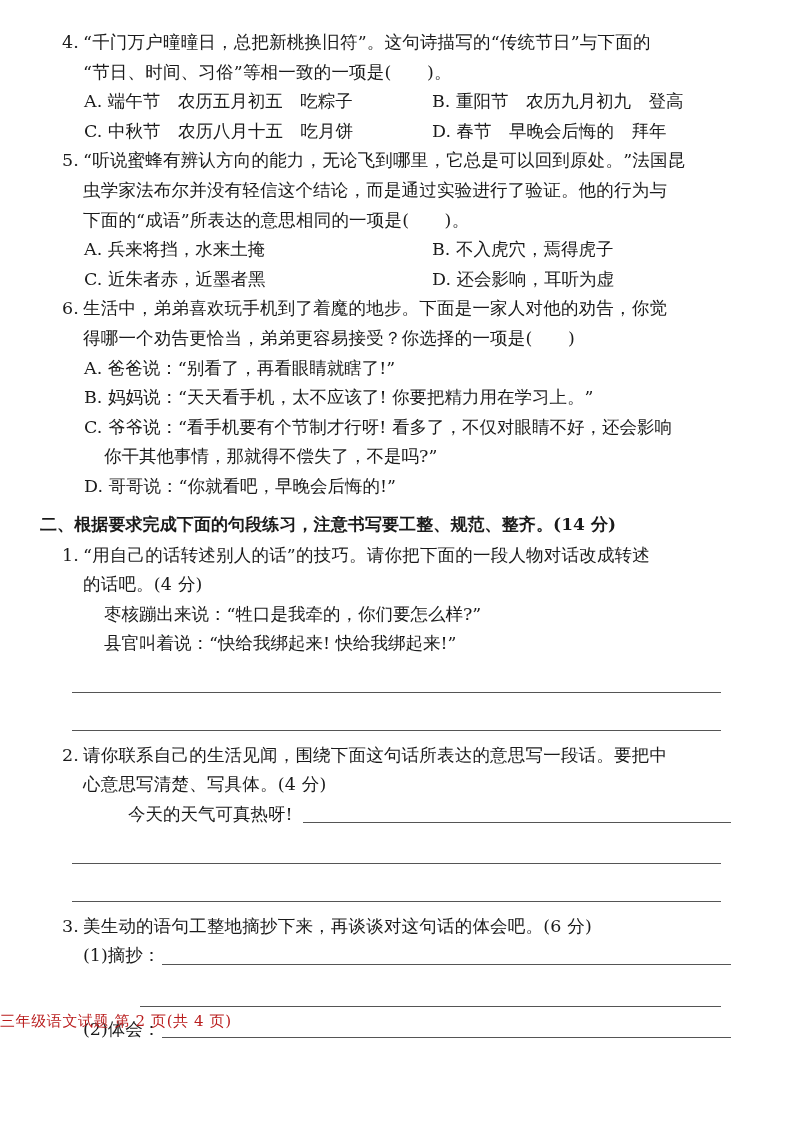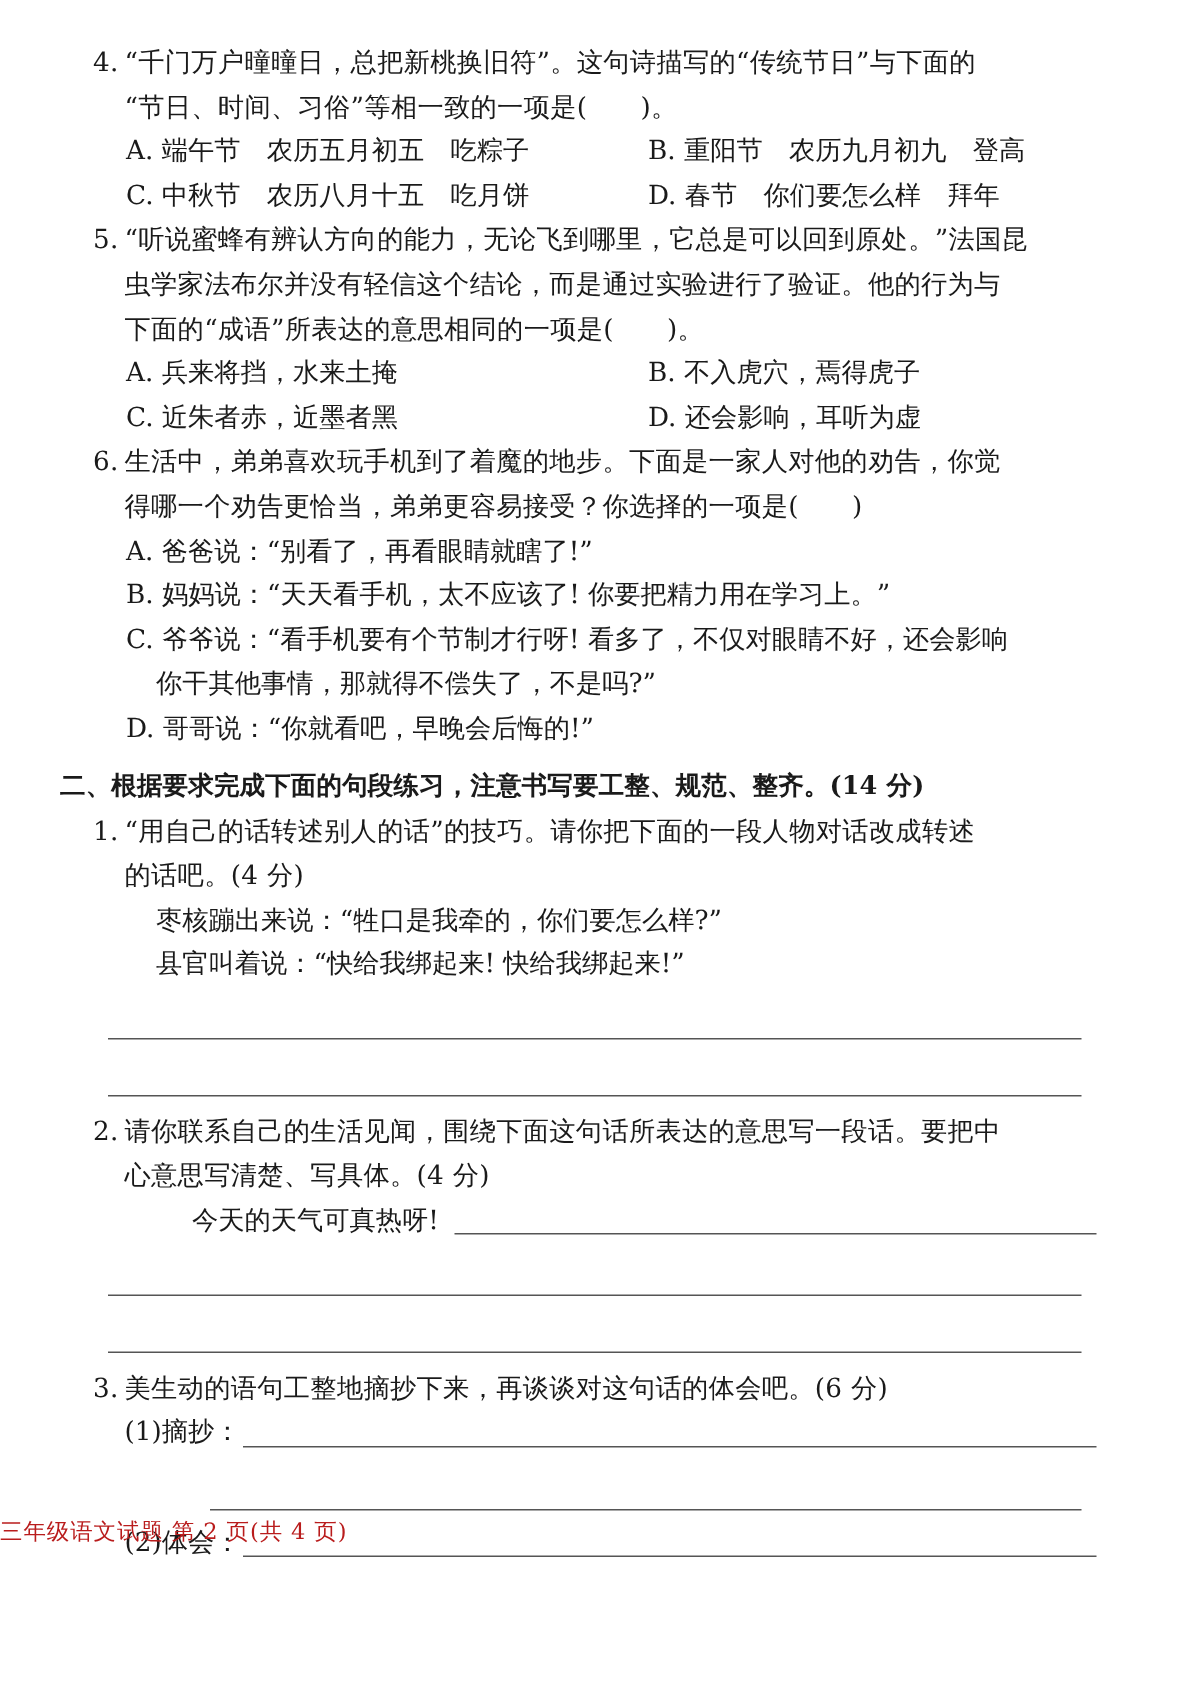--- a/index.html
+++ b/index.html
@@ -153,21 +153,21 @@
       <div class="l1">“千门万户曈曈日，总把新桃换旧符”。这句诗描写的“传统节日”与下面的</div>
       <div>“节日、时间、习俗”等相一致的一项是(　　)。</div>
     </div>
   </div>
   <div class="opt-row">
     <span>A. 端午节　农历五月初五　吃粽子</span>
     <span class="opt-col2">B. 重阳节　农历九月初九　登高</span>
   </div>
   <div class="opt-row">
     <span>C. 中秋节　农历八月十五　吃月饼</span>
-    <span class="opt-col2">D. 春节　你们要怎么样　拜年</span>
+    <span class="opt-col2">D. 春节　早晚会后悔的　拜年</span>
   </div>
 
   <div class="q">
     <span class="q-num">5.</span>
     <div class="q-body">
       <div class="l1">“听说蜜蜂有辨认方向的能力，无论飞到哪里，它总是可以回到原处。”法国昆</div>
       <div>虫学家法布尔并没有轻信这个结论，而是通过实验进行了验证。他的行为与</div>
       <div>下面的“成语”所表达的意思相同的一项是(　　)。</div>
     </div>
   </div>

